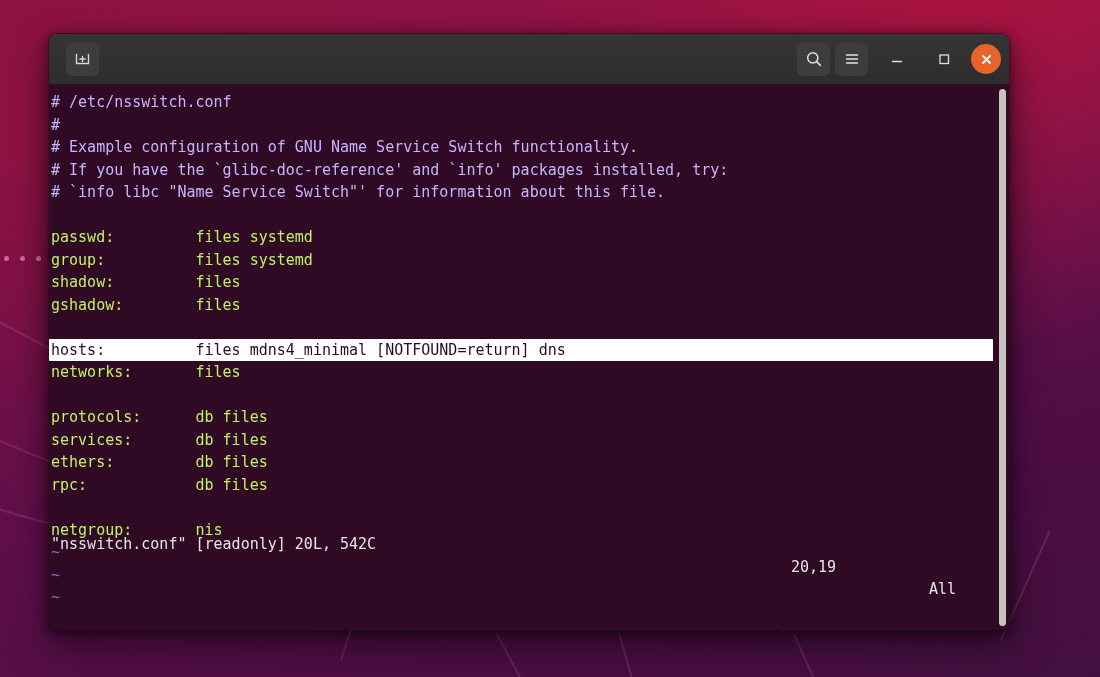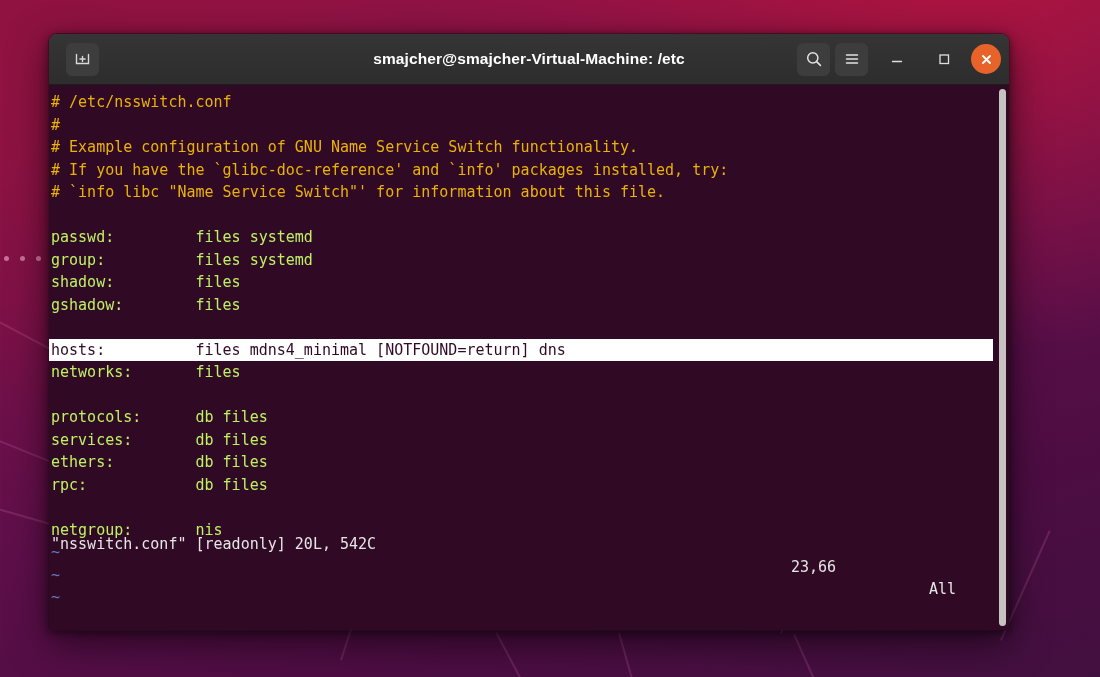--- a/index.html
+++ b/index.html
@@ -148,21 +148,21 @@
     color: #d3d7cf;
   }
 
   .tline {
     height: 22.5px;
     padding-left: 2px;
     white-space: pre;
     position: relative;
   }
 
-  .c-comment { color: #eab308; }
+  .c-comment { color: #c4b5fd; }
   .c-normal  { color: #bef264; }
   .c-tilde   { color: #6a78c4; }
 
   .tline.highlight {
     background: #ffffff;
     color: #300a24;
     margin-right: 16px;
   }
   .tline.highlight .c-normal { color: #300a24; }
 
@@ -229,21 +229,20 @@
 
     <div id="titlebar">
 
       <div class="tb-btn filled" id="newtab-btn">
         <svg class="glyph" width="19" height="19" viewBox="0 0 19 19">
           <path d="M3.5 4.5 V13.5 H15.5 V4.5" fill="none" stroke="#d8d8d8" stroke-width="1.4" stroke-linecap="round"></path>
           <path d="M9.5 6.4 V11.6 M6.9 9 H12.1" fill="none" stroke="#d8d8d8" stroke-width="1.4" stroke-linecap="round"></path>
         </svg>
       </div>
 
-      <div id="title-text">smajcher@smajcher-Virtual-Machine: /etc</div>
 
       <div id="tb-right">
 
         <div class="tb-btn" id="search-btn">
           <svg class="glyph" width="18" height="18" viewBox="0 0 18 18">
             <circle cx="7.8" cy="7.8" r="5.1" fill="none" stroke="#e2e2e2" stroke-width="1.5"></circle>
             <path d="M11.6 11.6 L15.4 15.4" stroke="#e2e2e2" stroke-width="1.6" stroke-linecap="round"></path>
           </svg>
         </div>
 
@@ -273,21 +272,21 @@
 
       </div>
     </div>
 
     <div id="term-body">
 
       <div id="term-text"><div class="tline"><span class="c-comment"># /etc/nsswitch.conf</span></div><div class="tline"><span class="c-comment">#</span></div><div class="tline"><span class="c-comment"># Example configuration of GNU Name Service Switch functionality.</span></div><div class="tline"><span class="c-comment"># If you have the `glibc-doc-reference' and `info' packages installed, try:</span></div><div class="tline"><span class="c-comment"># `info libc "Name Service Switch"' for information about this file.</span></div><div class="tline"><span class="c-normal"> </span></div><div class="tline"><span class="c-normal">passwd:         files systemd</span></div><div class="tline"><span class="c-normal">group:          files systemd</span></div><div class="tline"><span class="c-normal">shadow:         files</span></div><div class="tline"><span class="c-normal">gshadow:        files</span></div><div class="tline"><span class="c-normal"> </span></div><div class="tline highlight"><span class="c-normal">hosts:          files mdns4_minimal [NOTFOUND=return] dns</span></div><div class="tline"><span class="c-normal">networks:       files</span></div><div class="tline"><span class="c-normal"> </span></div><div class="tline"><span class="c-normal">protocols:      db files</span></div><div class="tline"><span class="c-normal">services:       db files</span></div><div class="tline"><span class="c-normal">ethers:         db files</span></div><div class="tline"><span class="c-normal">rpc:            db files</span></div><div class="tline"><span class="c-normal"> </span></div><div class="tline"><span class="c-normal">netgroup:       nis</span></div><div class="tline"><span class="c-tilde">~</span></div><div class="tline"><span class="c-tilde">~</span></div><div class="tline"><span class="c-tilde">~</span></div></div>
 
       <div id="statusline">
         <span id="status-file">"nsswitch.conf" [readonly] 20L, 542C</span>
-        <span id="status-pos">23,66</span>
+        <span id="status-pos">20,19</span>
         <span id="status-pct">All</span>
       </div>
 
       <div id="scrollbar-track">
         <div id="scrollbar-thumb"></div>
       </div>
 
     </div>
   </div>
 </div>

